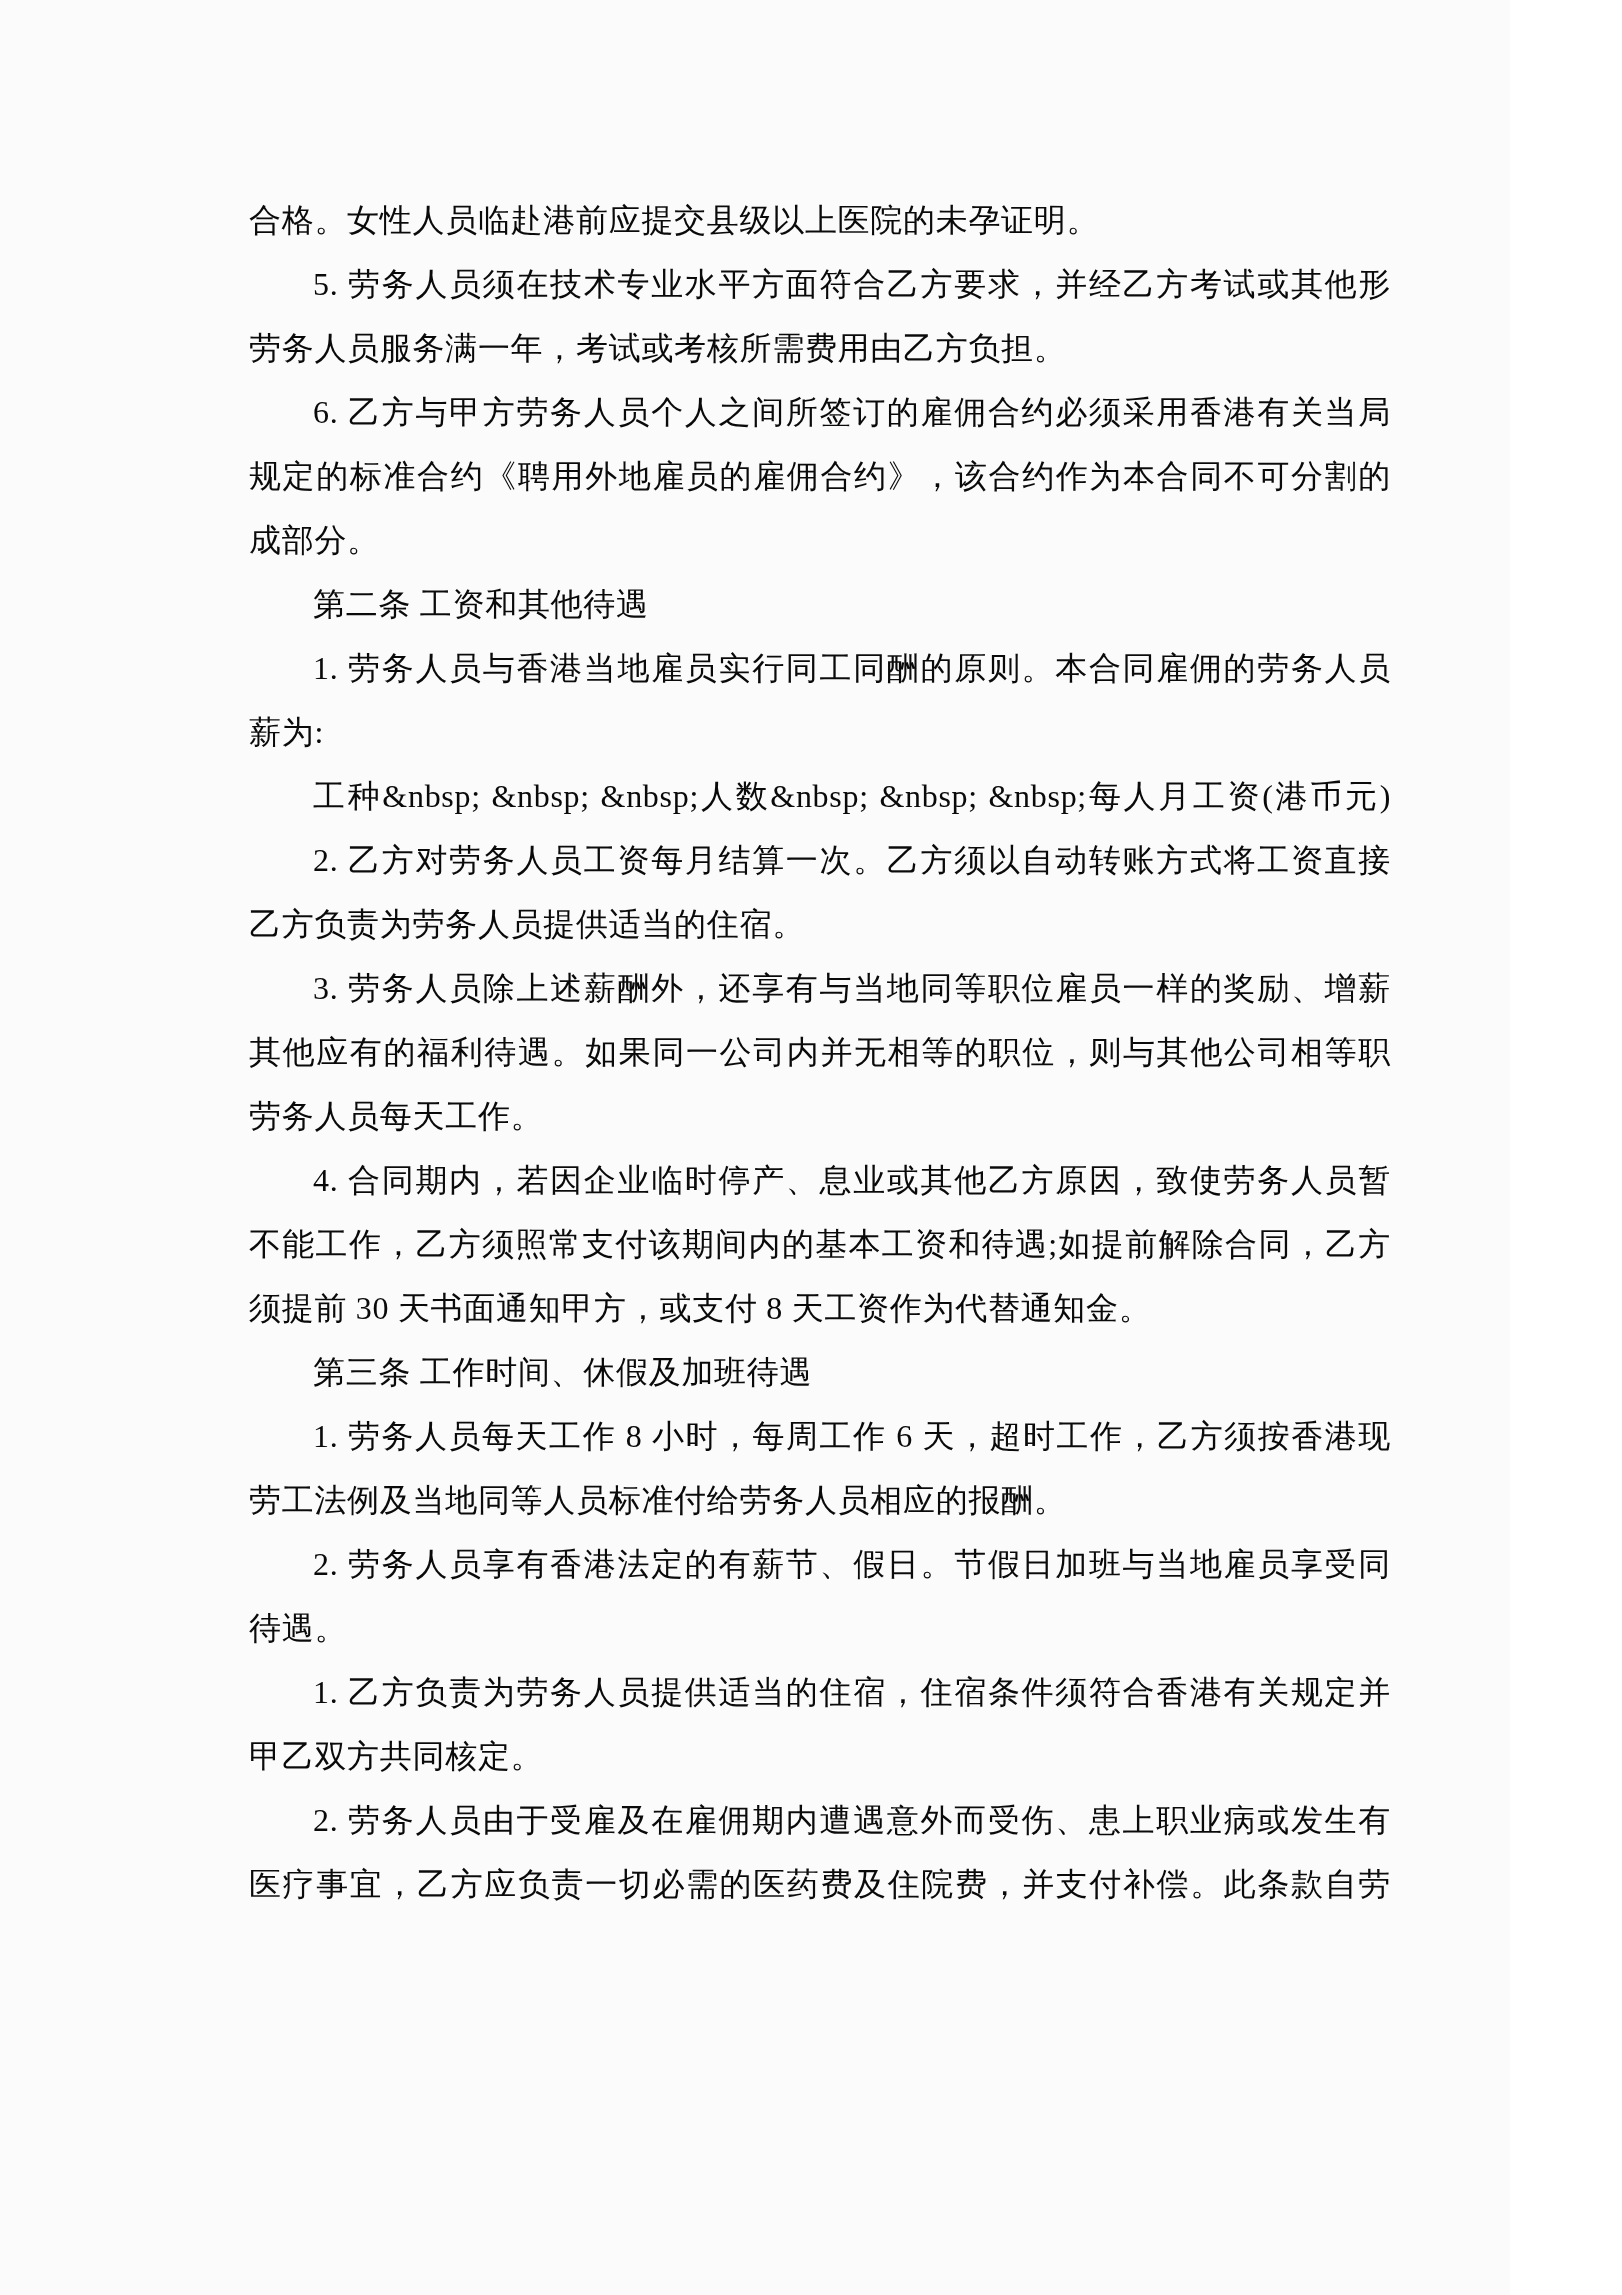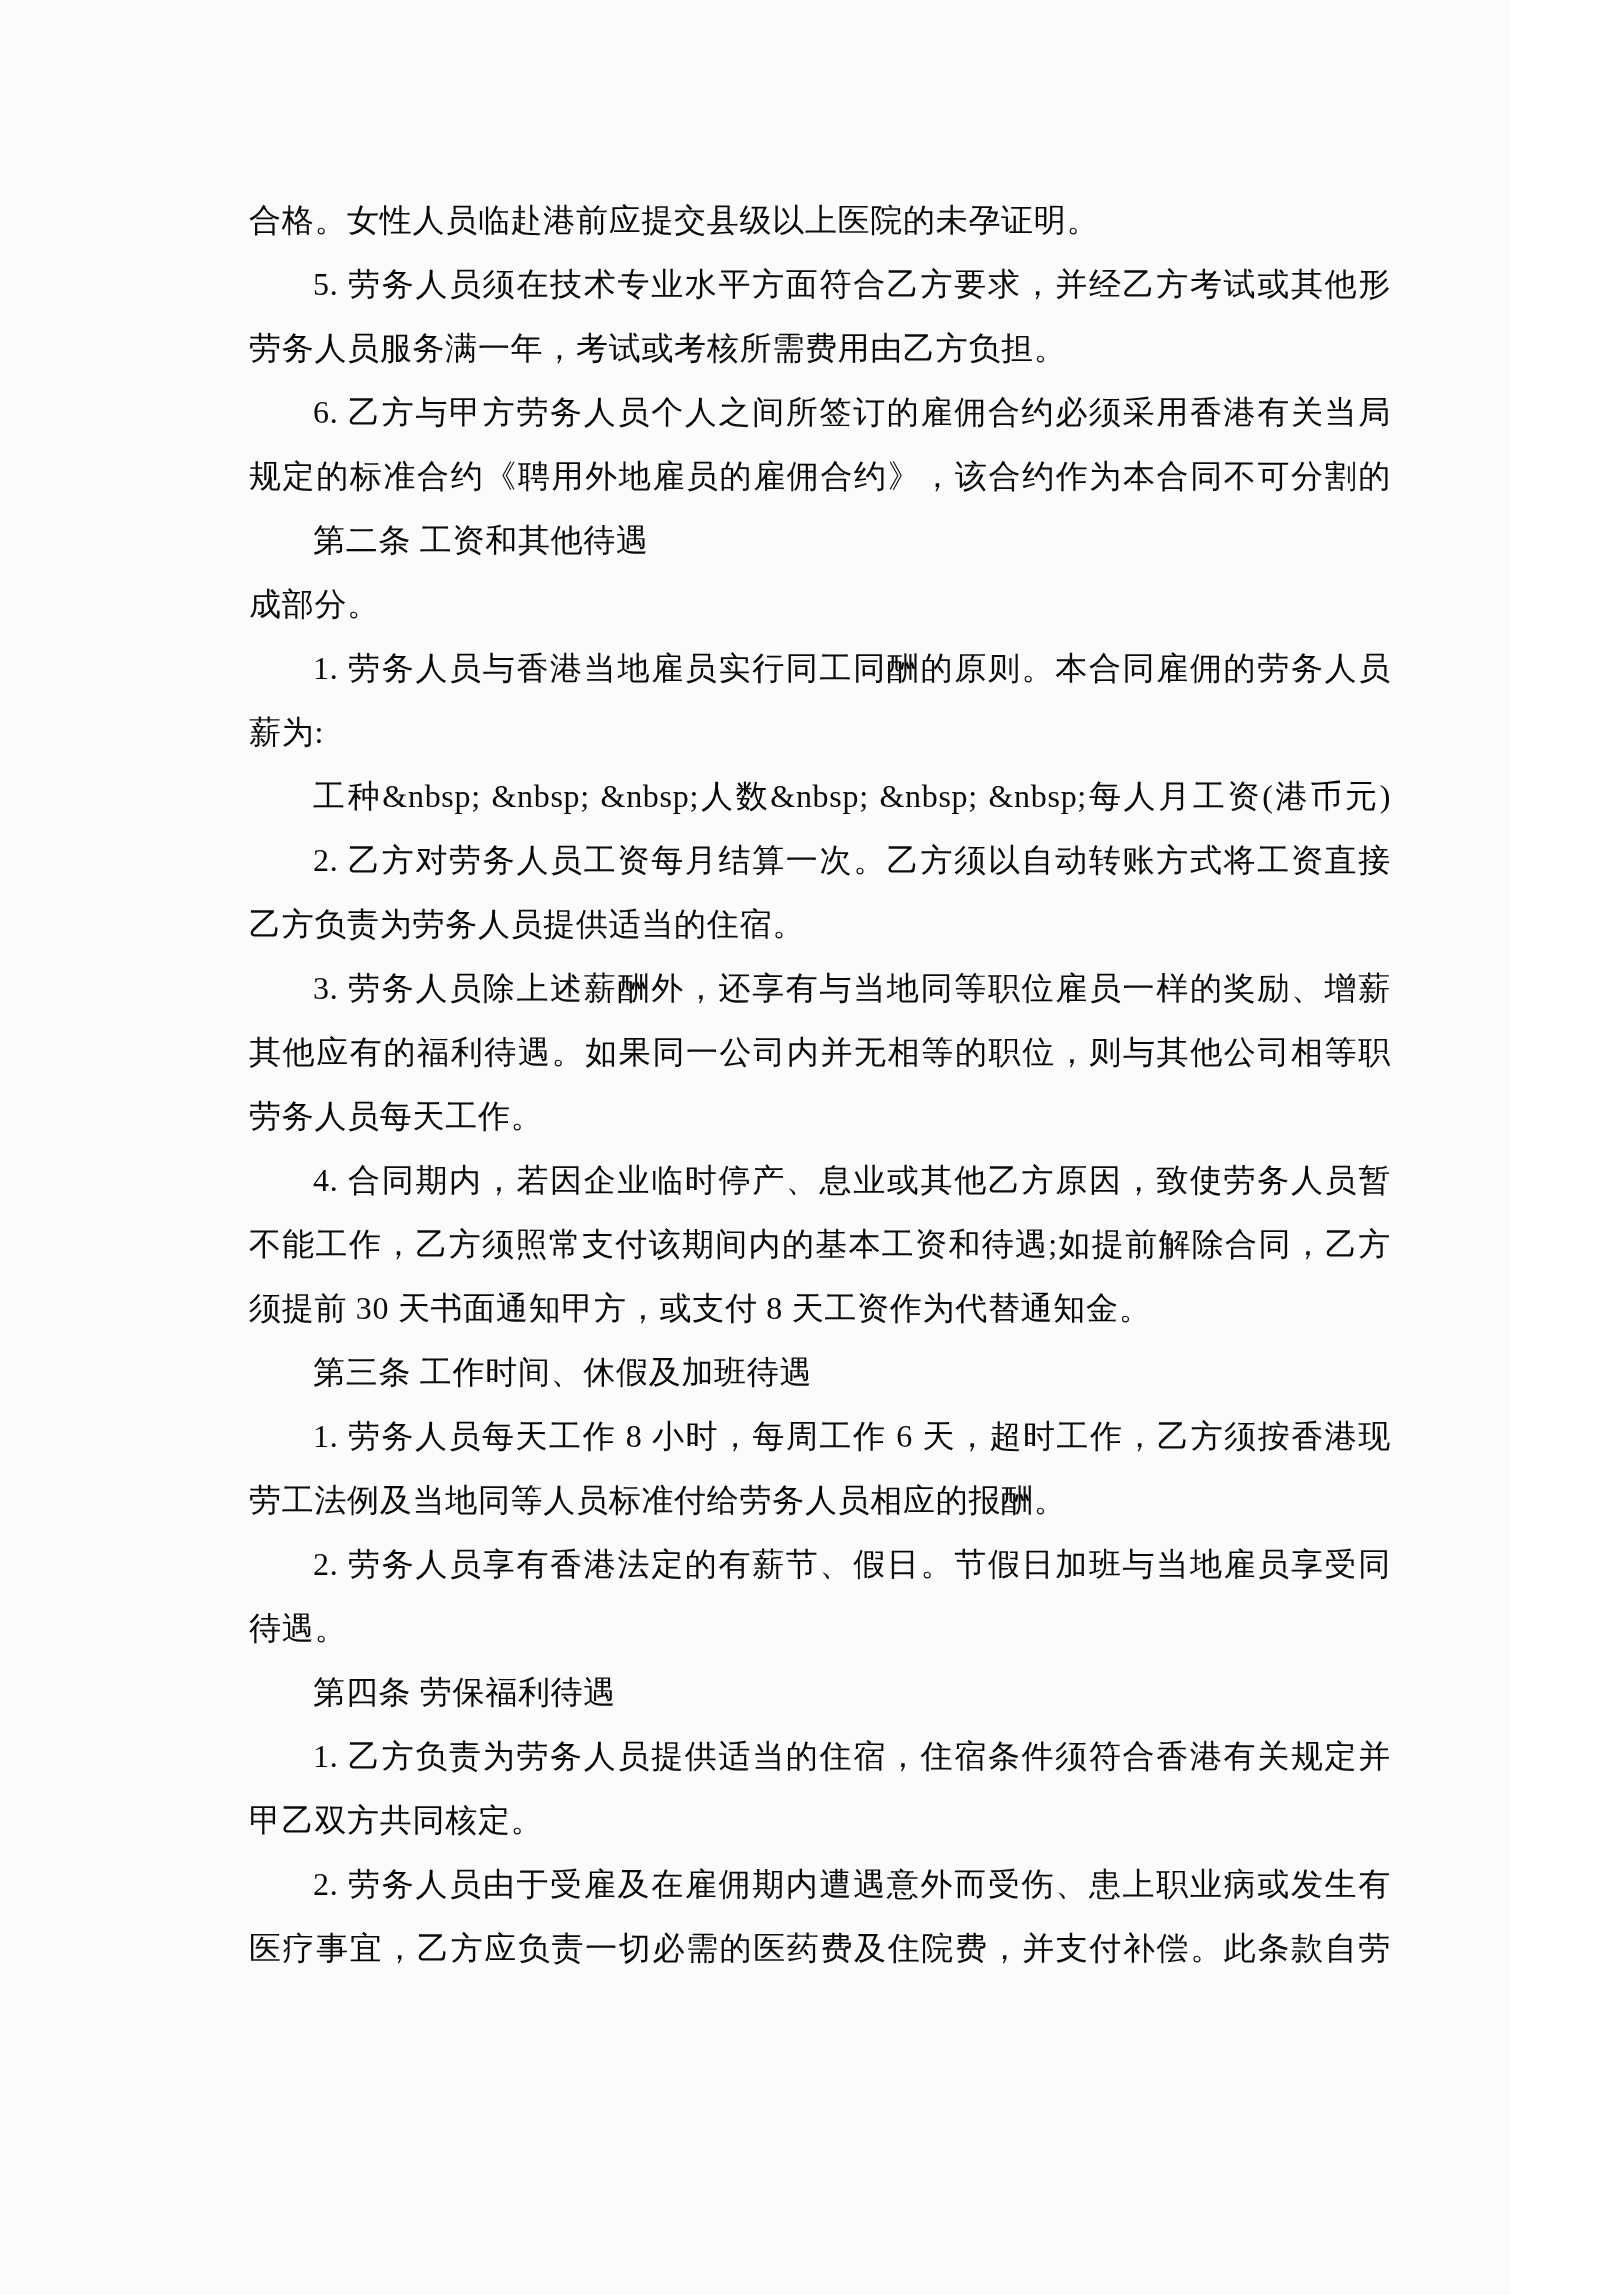--- a/index.html
+++ b/index.html
@@ -42,38 +42,37 @@
 </head>
 <body>
 
 <div class="page" style="background: rgb(251, 251, 251); color: rgb(10, 10, 10);">
   <div class="content">
       <div class="line">合格。女性人员临赴港前应提交县级以上医院的未孕证明。</div>
       <div class="line indent fill">5. 劳务人员须在技术专业水平方面符合乙方要求，并经乙方考试或其他形式</div>
       <div class="line">劳务人员服务满一年，考试或考核所需费用由乙方负担。</div>
       <div class="line indent fill">6. 乙方与甲方劳务人员个人之间所签订的雇佣合约必须采用香港有关当局</div>
       <div class="line fill">规定的标准合约《聘用外地雇员的雇佣合约》，该合约作为本合同不可分割的组</div>
+      <div class="line">成部分。</div>
       <div class="line indent">第二条 工资和其他待遇</div>
-      <div class="line">成部分。</div>
       <div class="line indent fill">1. 劳务人员与香港当地雇员实行同工同酬的原则。本合同雇佣的劳务人员底</div>
       <div class="line">薪为:</div>
       <div class="line indent fill">工种&amp;nbsp; &amp;nbsp; &amp;nbsp;人数&amp;nbsp; &amp;nbsp; &amp;nbsp;每人月工资(港币元)</div>
       <div class="line indent fill">2. 乙方对劳务人员工资每月结算一次。乙方须以自动转账方式将工资直接存</div>
       <div class="line">乙方负责为劳务人员提供适当的住宿。</div>
       <div class="line indent fill">3. 劳务人员除上述薪酬外，还享有与当地同等职位雇员一样的奖励、增薪和</div>
       <div class="line fill">其他应有的福利待遇。如果同一公司内并无相等的职位，则与其他公司相等职位</div>
       <div class="line">劳务人员每天工作。</div>
       <div class="line indent fill">4. 合同期内，若因企业临时停产、息业或其他乙方原因，致使劳务人员暂时</div>
       <div class="line fill">不能工作，乙方须照常支付该期间内的基本工资和待遇;如提前解除合同，乙方</div>
       <div class="line">须提前 30 天书面通知甲方，或支付 8 天工资作为代替通知金。</div>
       <div class="line indent">第三条 工作时间、休假及加班待遇</div>
       <div class="line indent fill">1. 劳务人员每天工作 8 小时，每周工作 6 天，超时工作，乙方须按香港现行</div>
       <div class="line">劳工法例及当地同等人员标准付给劳务人员相应的报酬。</div>
       <div class="line indent fill">2. 劳务人员享有香港法定的有薪节、假日。节假日加班与当地雇员享受同等</div>
       <div class="line">待遇。</div>
-      <div class="line indent">第四条 劳保福利待遇</div>
       <div class="line indent fill">1. 乙方负责为劳务人员提供适当的住宿，住宿条件须符合香港有关规定并经</div>
       <div class="line">甲乙双方共同核定。</div>
       <div class="line indent fill">2. 劳务人员由于受雇及在雇佣期内遭遇意外而受伤、患上职业病或发生有关</div>
       <div class="line fill">医疗事宜，乙方应负责一切必需的医药费及住院费，并支付补偿。此条款自劳务</div>
     </div>
 </div>
 
 
 </body></html>

